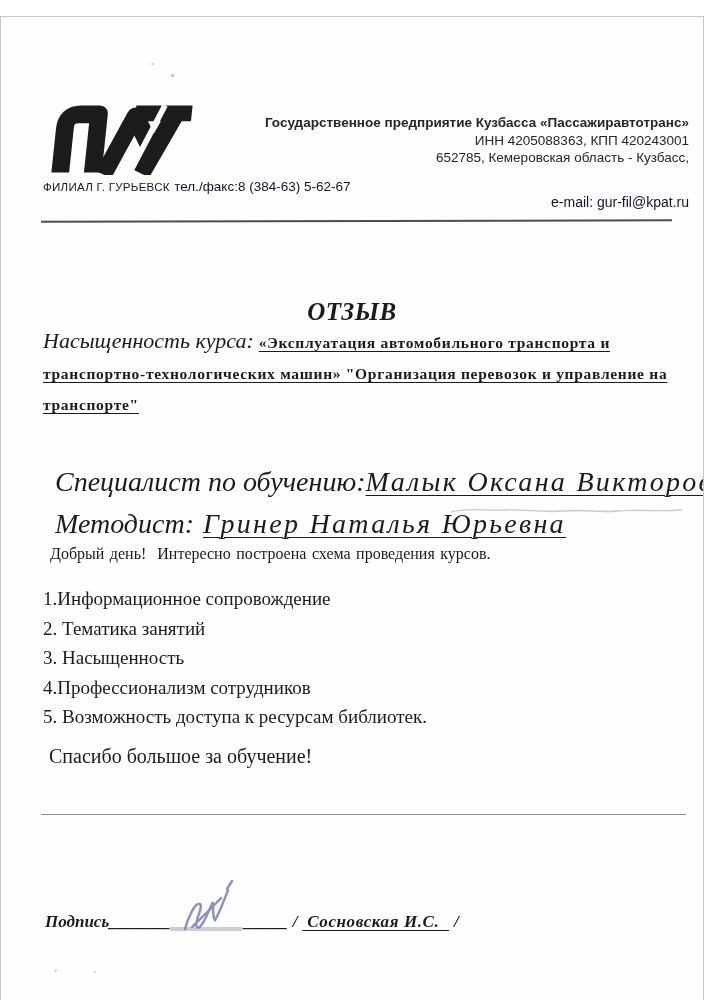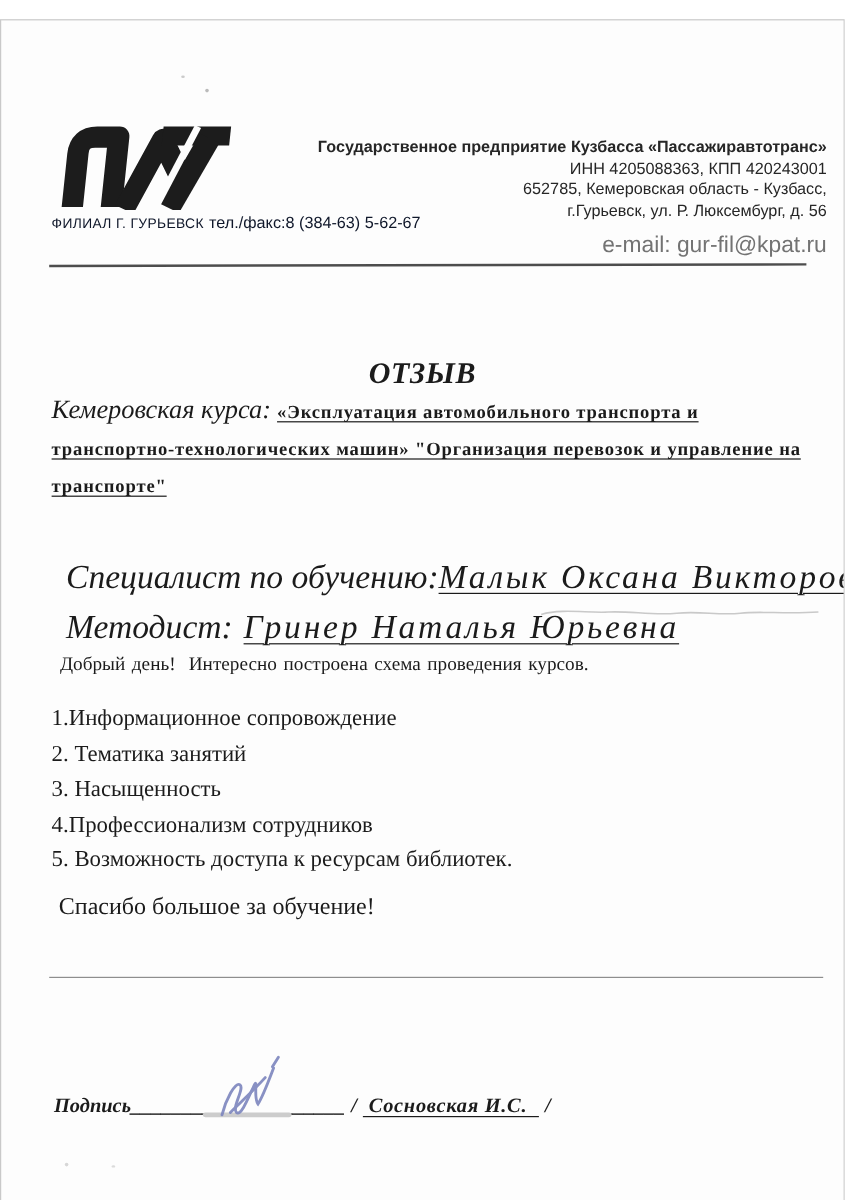--- a/index.html
+++ b/index.html
@@ -17,21 +17,21 @@
   }
   .org-name { font-weight:bold; }
   .branch-line {
     position:absolute; left:42px; top:160px; white-space:nowrap;
     font-family:"Liberation Sans", sans-serif; color:#0f172a;
   }
   .branch-small { font-size:11.5px; letter-spacing:0.3px; }
   .branch-phone { font-size:13.5px; }
   .email {
     position:absolute; top:177px; right:14px;
-    font-family:"Liberation Sans", sans-serif; font-size:19px; color:#737373;
+    font-family:"Liberation Sans", sans-serif; font-size:14px; color:#0f172a;
   }
   .hr1 { position:absolute; left:40px; top:203px; width:631px; height:2px;
          background:#4d4d4d; transform:rotate(-0.12deg); }
   .hr2 { position:absolute; left:40px; top:797px; width:645px; height:1px;
          background:#8e8e8e; }
   
   .doc-title {
     position:absolute; top:281px; left:0; width:100%; text-align:center;
     font-size:25px; font-weight:bold; font-style:italic; letter-spacing:0.5px;
   }
@@ -81,36 +81,35 @@
       <path d="M84,12 H141" stroke-width="16"></path>
       <path d="M124,14 L96,73" stroke-width="19"></path>
       <path d="M113,4 L82,78" stroke-width="6" stroke="#fdfdfd"></path>
     </g>
   </svg>
 
   <div class="org-block">
     <div class="org-name">Государственное предприятие Кузбасса «Пассажиравтотранс»</div>
     <div>ИНН 4205088363, КПП 420243001</div>
     <div>652785, Кемеровская область - Кузбасс,</div>
-    <div>г.Гурьевск, ул. Р. Люксембург, д. 56</div>
   </div>
 
   <div class="branch-line">
     <span class="branch-small">ФИЛИАЛ Г. ГУРЬЕВСК</span>
     <span class="branch-phone">тел./факс:8 (384-63) 5-62-67</span>
   </div>
 
   <div class="email">e-mail: gur-fil@kpat.ru</div>
 
   <div class="hr1"></div>
 
   <div class="doc-title">ОТЗЫВ</div>
 
   <div class="course">
-    <span class="course-label">Кемеровская курса:</span><span class="course-name">«Эксплуатация автомобильного транспорта и транспортно-технологических машин» "Организация перевозок и управление на транспорте"</span>
+    <span class="course-label">Насыщенность курса:</span><span class="course-name">«Эксплуатация автомобильного транспорта и транспортно-технологических машин» "Организация перевозок и управление на транспорте"</span>
   </div>
 
   <div class="person-row spec-row">
     <span>Специалист по обучению:</span><span class="person-name">Малык Оксана Викторовна</span>
   </div>
 
   <div class="person-row meth-row">
     <span>Методист:</span><span class="person-name">Гринер Наталья Юрьевна</span>
   </div>
 

